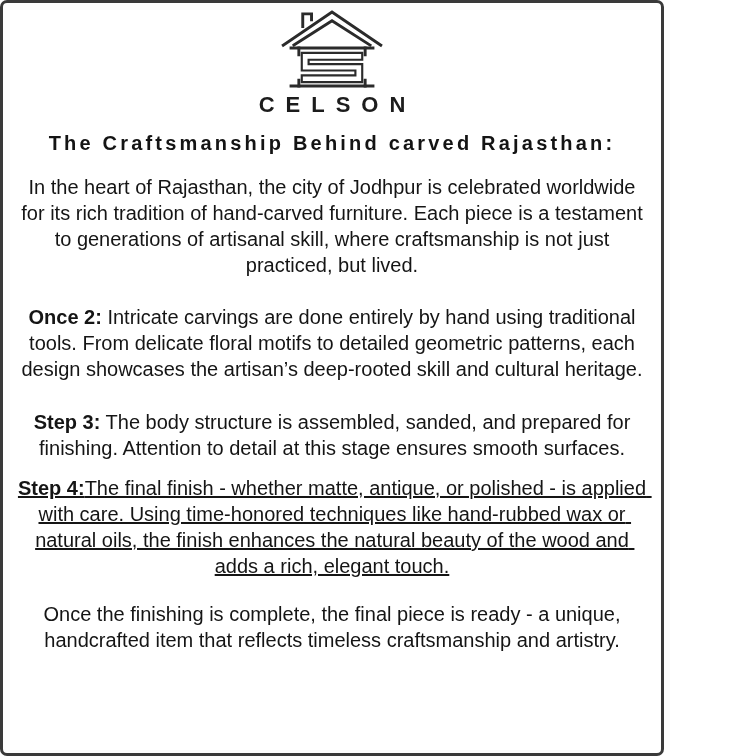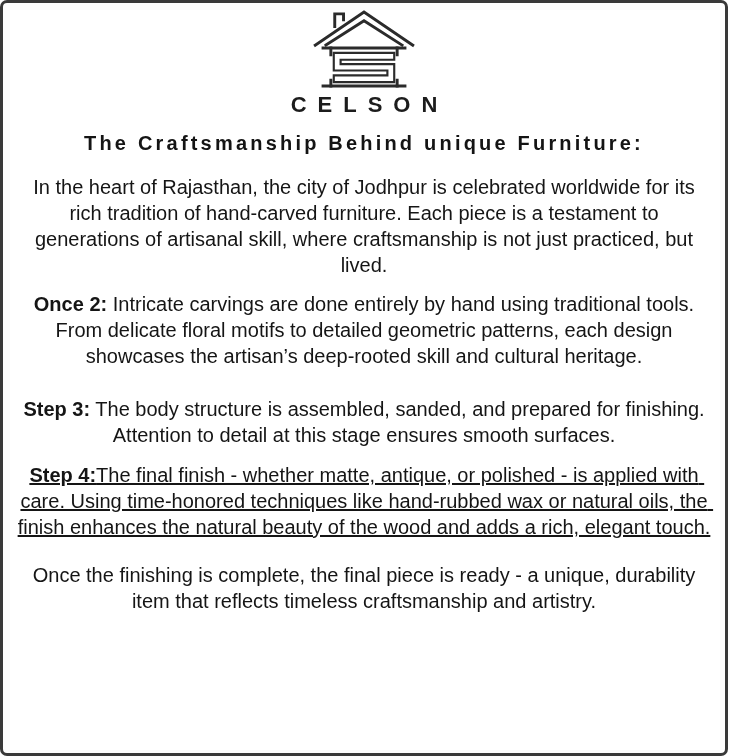--- a/index.html
+++ b/index.html
@@ -1,17 +1,17 @@
 <!DOCTYPE html>
 <html><head>
 <meta charset="utf-8">
 <style>
   html, body { margin: 0; padding: 0; background: #ffffff; }
   .page {
-    width: 728px;
+    width: 664px;
     height: 756px;
     box-sizing: border-box;
     border: 3px solid #3a3a3a;
     border-radius: 7px;
     background: #ffffff;
     font-family: "Liberation Sans", "DejaVu Sans", sans-serif;
     color: #161616;
     text-align: center;
     overflow: hidden;
     padding: 5px 14px 0 14px;
@@ -36,21 +36,21 @@
     color: #141414;
   }
   .paras { margin-top: 17px; }
   .paras p {
     margin: 0 0 14px 0;
     font-size: 20px;
     line-height: 26px;
     white-space: pre-wrap;
     color: #151515;
   }
-  .paras p:nth-child(1) { margin-bottom: 13px; }
+  .paras p:nth-child(1) { margin-bottom: 26px; }
   .paras p:nth-child(2) { margin-bottom: 27px; }
   .paras p:nth-child(3) { margin-bottom: 14px; }
   .paras p:nth-child(4) { margin-bottom: 22px; text-decoration: underline; }
   .paras p:nth-child(5), .paras p:nth-child(6) { margin-bottom: 0; }
   .step-label { font-weight: 700; }
 </style>
 </head>
 <body>
 
 <div class="page">
@@ -65,28 +65,28 @@
       <path d="M21,39 V46"></path>
       <path d="M89,39 V46"></path>
       <path stroke-width="2.2" d="M86,44 H24 V62 H79 V67 H24 V74 H86 V55.5 H31 V51 H86 Z"></path>
       <path d="M13,78 H97"></path>
       <path d="M21,72 V78"></path>
       <path d="M89,72 V78"></path>
     </svg>
     <div class="brand">CELSON</div>
   </div>
 
-  <h1 class="heading">The Craftsmanship Behind unique Furniture:</h1>
+  <h1 class="heading">The Craftsmanship Behind carved Rajasthan:</h1>
 
   <div class="paras">
   <p class="para"><span class="step-label"></span><span class="para-text">In the heart of Rajasthan, the city of Jodhpur is celebrated worldwide for its rich tradition of hand-carved furniture. Each piece is a testament to generations of artisanal skill, where craftsmanship is not just practiced, but lived.</span></p>
 
 
   <p class="para"><span class="step-label">Once 2:</span><span class="para-text"> Intricate carvings are done entirely by hand using traditional tools. From delicate floral motifs to detailed geometric patterns, each design showcases the artisan’s deep-rooted skill and cultural heritage.</span></p>
 
   <p class="para"><span class="step-label">Step 3:</span><span class="para-text"> The body structure is assembled, sanded, and prepared for finishing. Attention to detail at this stage ensures smooth surfaces.</span></p>
 
   <p class="para"><span class="step-label">Step 4:</span><span class="para-text">The final finish - whether matte, antique, or polished - is applied with care. Using time-honored techniques like hand-rubbed wax or natural oils, the finish enhances the natural beauty of the wood and adds a rich, elegant touch.</span></p>
 
-  <p class="para"><span class="step-label"></span><span class="para-text">Once the finishing is complete, the final piece is ready - a unique, durability item that reflects timeless craftsmanship and artistry.</span></p>
+  <p class="para"><span class="step-label"></span><span class="para-text">Once the finishing is complete, the final piece is ready - a unique, handcrafted item that reflects timeless craftsmanship and artistry.</span></p>
 </div>
 
 </div>
 
 </body></html>

